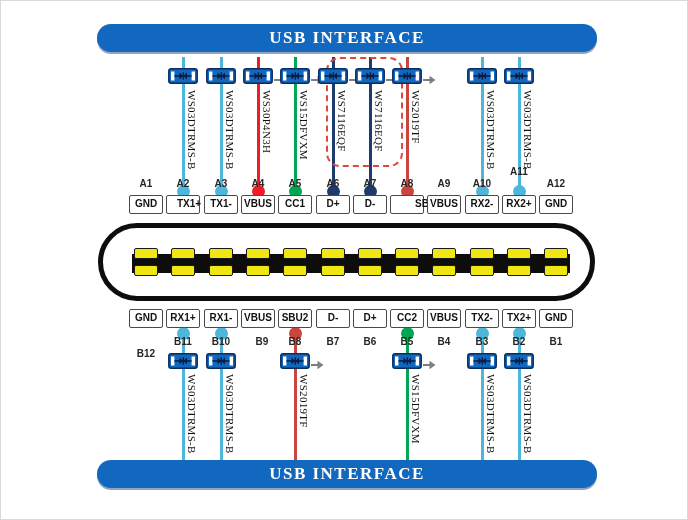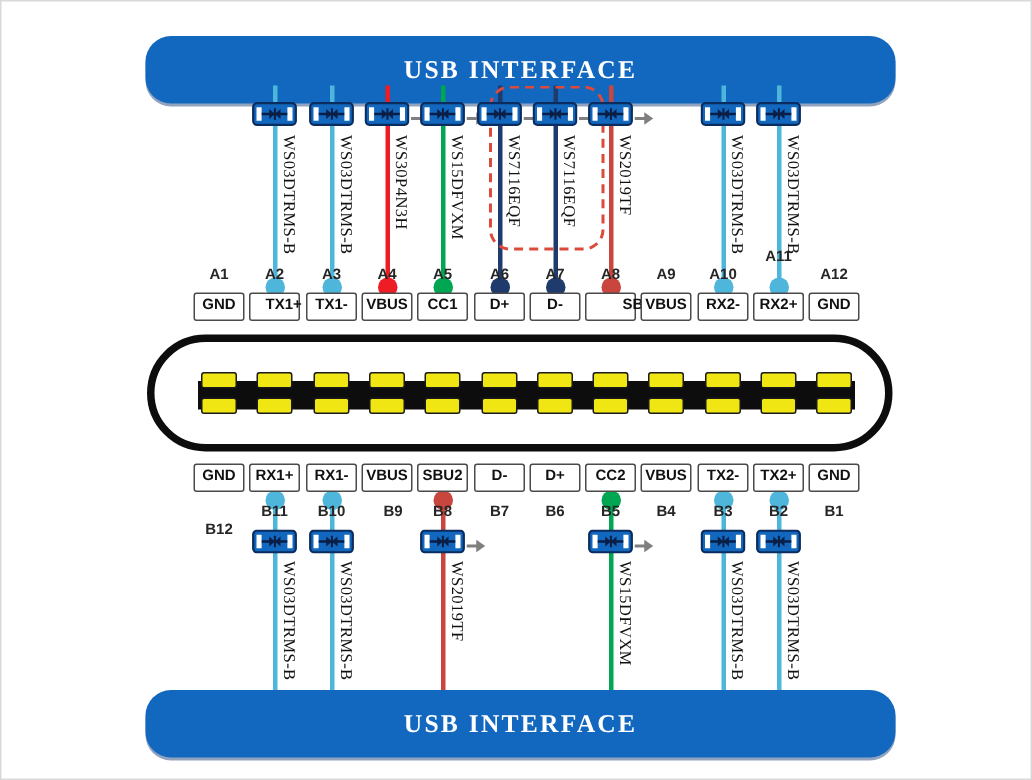--- a/index.html
+++ b/index.html
@@ -2,21 +2,21 @@
 <html><head>
 <meta charset="utf-8">
 <style>
   html,body{margin:0;padding:0;background:#fff;}
   #canvas{
     position:relative;width:688px;height:520px;background:#ffffff;
     overflow:hidden;font-family:"Liberation Sans",sans-serif;
     border:1px solid #d9d9d9;box-sizing:border-box;
   }
   .banner{
-    position:absolute;left:96px;width:500px;height:45px;
+    position:absolute;left:96px;width:500px;height:28px;
     background:#1268BE;border-radius:17px;
     box-shadow:0 2px 0 rgba(10,50,110,.45);
     display:flex;align-items:center;justify-content:center;
   }
   .banner-title{
     color:#ffffff;font-family:"Liberation Serif",serif;font-weight:bold;
     font-size:17px;letter-spacing:1.5px;
   }
   .vline{position:absolute;width:3px;}
   .dot{position:absolute;width:13px;height:13px;border-radius:50%;}

